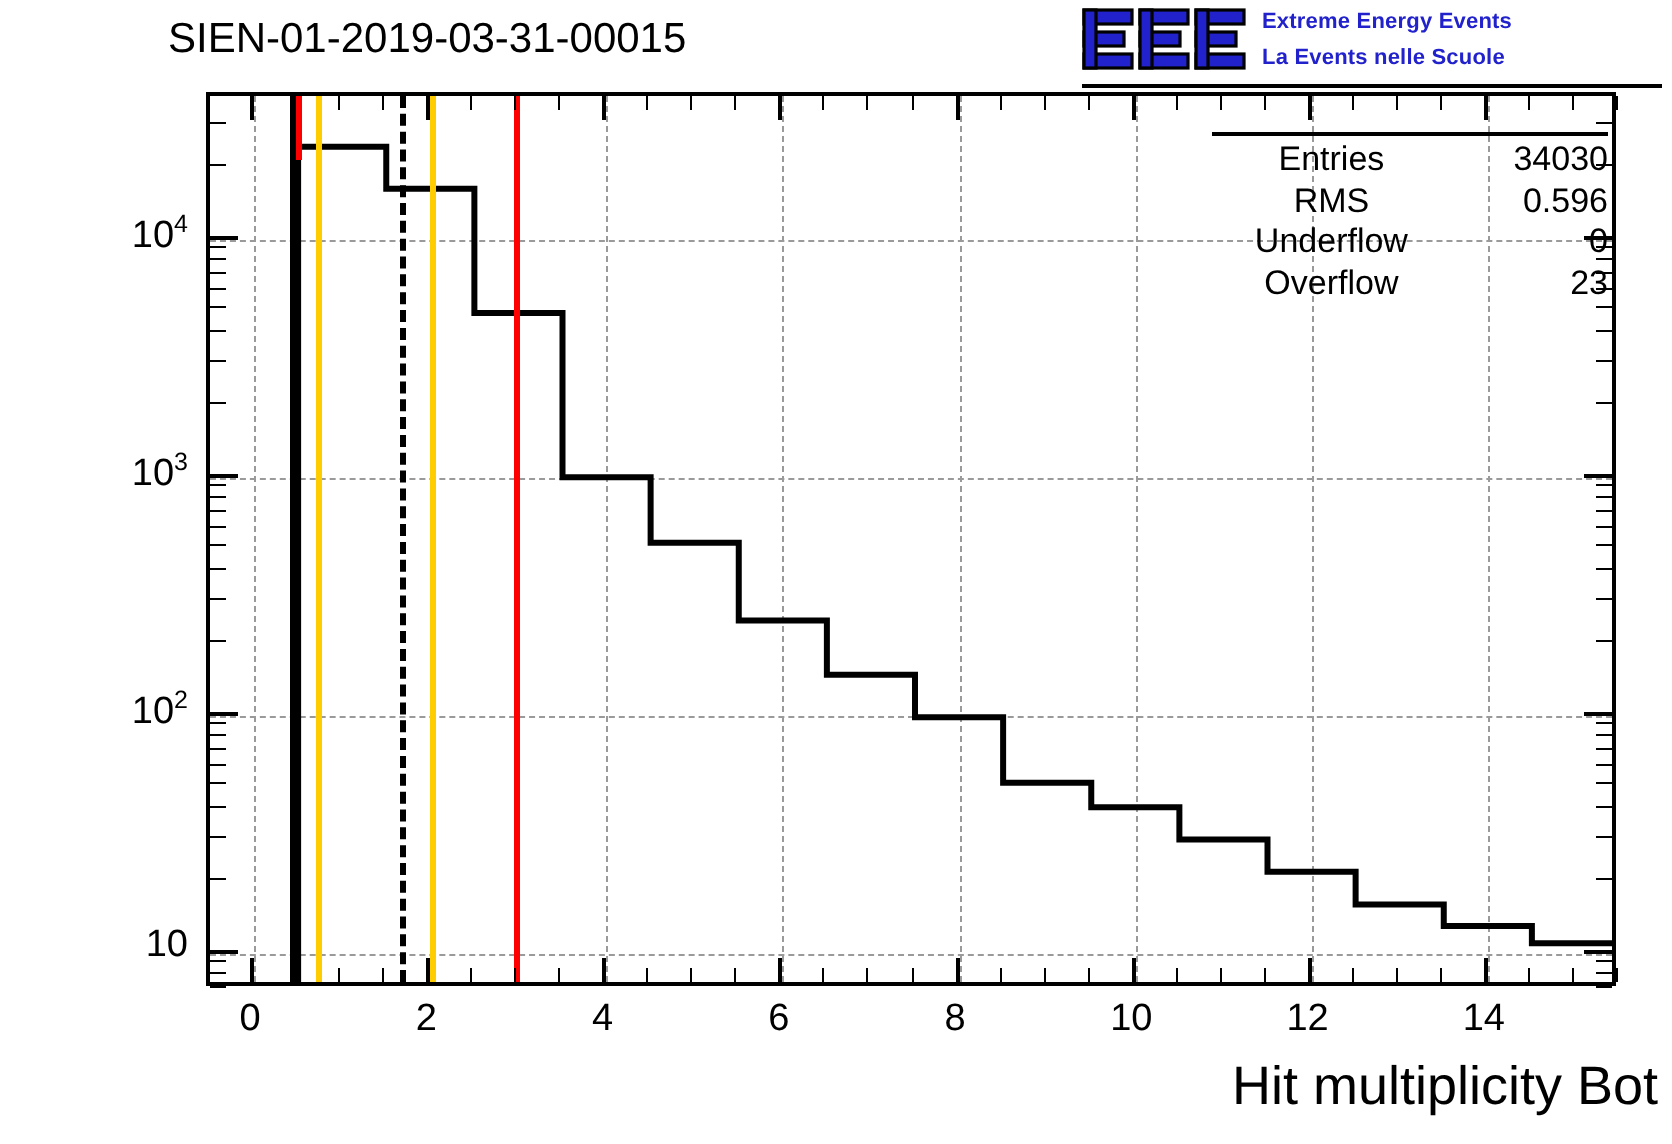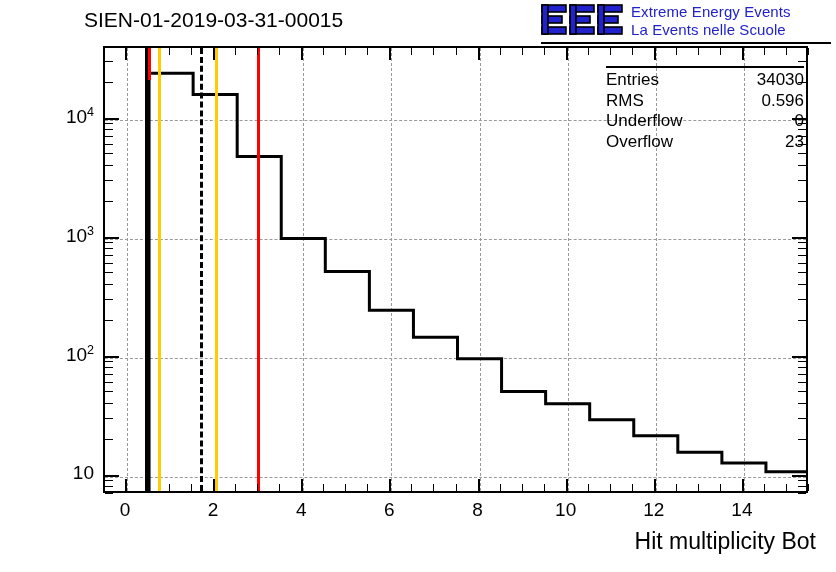--- a/index.html
+++ b/index.html
@@ -4,21 +4,21 @@
 <style>
   html,body{margin:0;padding:0;background:#fff;}
   body{width:836px;height:572px;position:relative;overflow:hidden;
        font-family:"Liberation Sans",sans-serif;color:#000;}
 
   
   #plot-title{position:absolute;left:84px;top:8px;font-size:21px;letter-spacing:0px;white-space:nowrap;}
 
   #logo-block{position:absolute;left:541px;top:2px;width:292px;height:40px;}
   #logo-eee{position:absolute;left:0px;top:1px;width:84px;height:34px;}
-  #logo-text{position:absolute;left:90px;top:1px;color:#2222cc;font-size:15px;line-height:17.5px;font-weight:normal;white-space:nowrap;}
+  #logo-text{position:absolute;left:90px;top:1px;color:#2222cc;font-size:11px;line-height:17.5px;font-weight:bold;white-space:nowrap;}
   #logo-text div{letter-spacing:.1px;}
   #logo-rule{position:absolute;left:0px;top:40px;width:290px;height:2px;background:#000;}
 
   
   #frame{position:absolute;left:103px;top:46px;width:705px;height:447px;
          border:2px solid #000;box-sizing:border-box;background:#fff;}
   #plotarea{position:absolute;left:0;top:0;right:0;bottom:0;overflow:hidden;}
 
   .gridv{position:absolute;top:0;bottom:0;width:0;border-left:1px dashed #9a9a9a;}
   .gridh{position:absolute;left:0;right:0;height:0;border-top:1px dashed #9a9a9a;}
@@ -30,29 +30,29 @@
 
   
   .tick{position:absolute;background:#000;}
   .xtick{width:1px;}
   .ytick{height:1px;}
 
   
   .ylab{position:absolute;font-size:19px;text-align:right;white-space:nowrap;}
   .ylab sup{font-size:12.5px;vertical-align:super;}
   .xlab{position:absolute;font-size:19px;text-align:center;white-space:nowrap;}
-  #xaxis-title{position:absolute;right:20px;top:528px;font-size:23px;white-space:nowrap;}
+  #xaxis-title{position:absolute;right:7px;top:528px;font-size:27px;white-space:nowrap;}
 
   
   #stats{position:absolute;left:604px;top:66px;width:202px;font-size:17px;}
   #stats-name{text-align:center;padding-bottom:1px;}
   #stats-rule{height:2px;background:#000;margin:0 2px 2px 2px;}
   #stats table{width:100%;border-collapse:collapse;}
   #stats td{padding:0 2px;font-size:17px;line-height:20.5px;}
-  #stats td.k{text-align:left;}
+  #stats td.k{text-align:center;}
   #stats td.v{text-align:right;}
 </style>
 </head>
 <body>
 
 <div id="plot-title">SIEN-01-2019-03-31-00015</div>
 
 <div id="logo-block">
   <svg id="logo-eee" viewBox="0 0 84 34">
     <g stroke="#000" stroke-width="1.6" fill="#2222cc">

